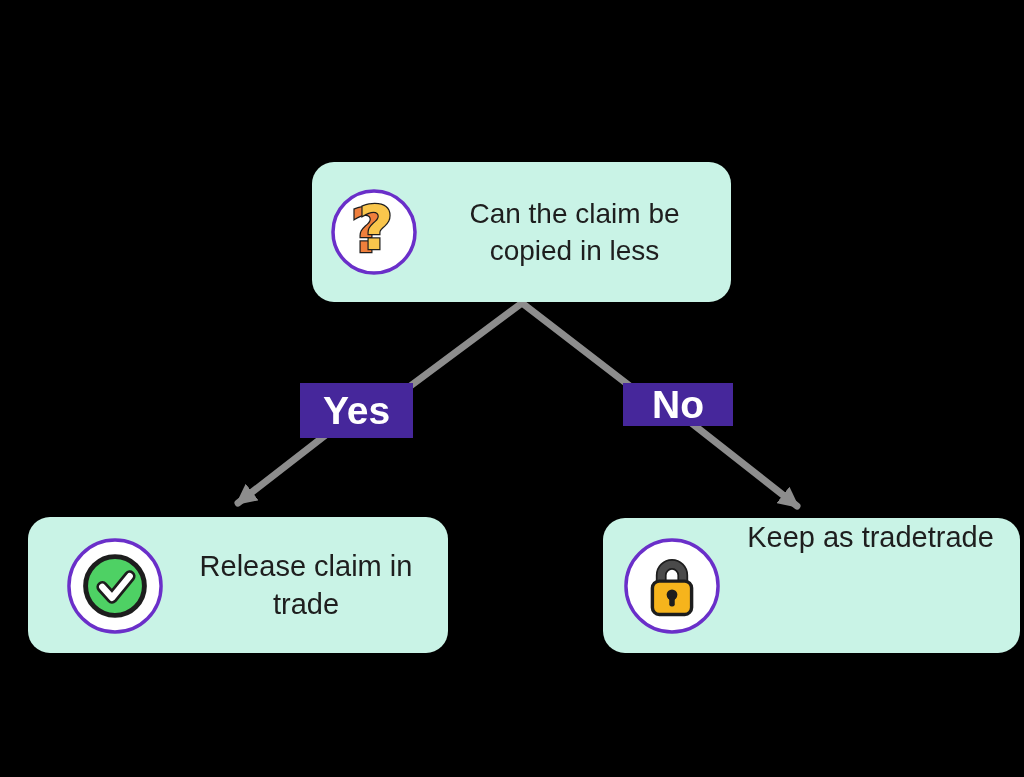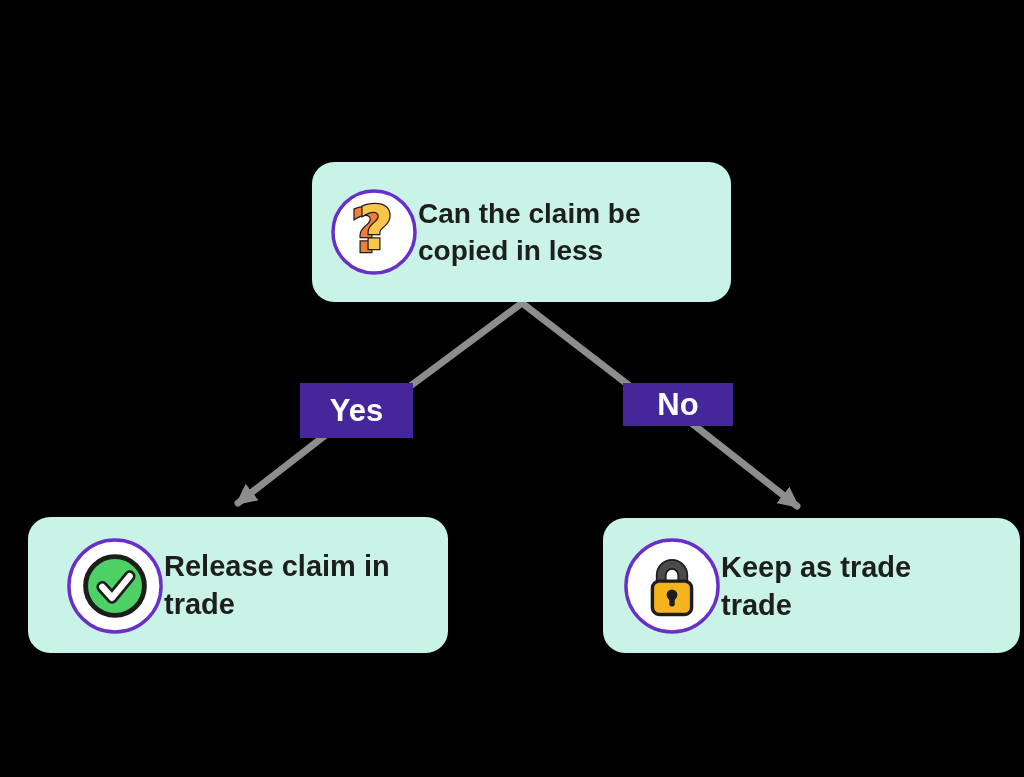--- a/index.html
+++ b/index.html
@@ -29,41 +29,41 @@
     display:flex;align-items:center;
   }
   .question-node{left:312px;top:162px;width:419px;height:140px;}
   .result-left{left:28px;top:517px;width:420px;height:136px;}
   .result-right{left:603px;top:518px;width:417px;height:135px;}
   .icon-wrap{position:absolute;display:block;}
   .question-node .icon-wrap{left:18px;top:26px;width:88px;height:88px;}
   .result-left .icon-wrap{left:38px;top:20px;width:98px;height:98px;}
   .result-right .icon-wrap{left:20px;top:19px;width:98px;height:98px;}
   .node-text{
-    position:absolute;color:var(--text);font-weight:bold;
+    position:absolute;text-align:center;color:var(--text);font-weight:normal;
   }
   .question-node .node-text{
     left:106px;right:0;top:0;bottom:0;
     display:flex;flex-direction:column;justify-content:center;
     font-size:28px;line-height:37px;
   }
   .result-left .node-text{
     left:136px;right:0;top:0;bottom:0;
     display:flex;flex-direction:column;justify-content:center;
     font-size:29px;line-height:38px;
   }
   .result-right .node-text{
     left:118px;right:0;top:0;bottom:0;
-    display:flex;flex-direction:column;justify-content:center;
+    display:flex;flex-direction:row;justify-content:center;
     font-size:29px;line-height:38px;
   }
   .node-text span{display:block;}
   .branch-label{
     position:absolute;z-index:3;background:var(--label-bg);color:var(--label-text);
-    font-weight:bold;font-size:31px;text-align:center;
+    font-weight:bold;font-size:39px;text-align:center;
     display:flex;align-items:center;justify-content:center;
   }
   .branch-label.yes{left:300px;top:383px;width:113px;height:55px;}
   .branch-label.no{left:623px;top:383px;width:110px;height:43px;}
   .ring{fill:#ffffff;stroke:var(--icon-ring);stroke-width:3.5;}
   .green-disc{fill:var(--check-green);stroke:var(--outline-dark);stroke-width:5;}
   .check-outline{stroke:var(--outline-dark);stroke-width:12;fill:none;stroke-linecap:round;stroke-linejoin:round;}
   .check-stroke{stroke:#ffffff;stroke-width:6.5;fill:none;stroke-linecap:round;stroke-linejoin:round;}
   .q-back{fill:var(--question-orange);stroke:var(--outline-dark);stroke-width:2.5;paint-order:stroke;
           font-family:"DejaVu Sans",sans-serif;font-weight:bold;font-size:60px;}

